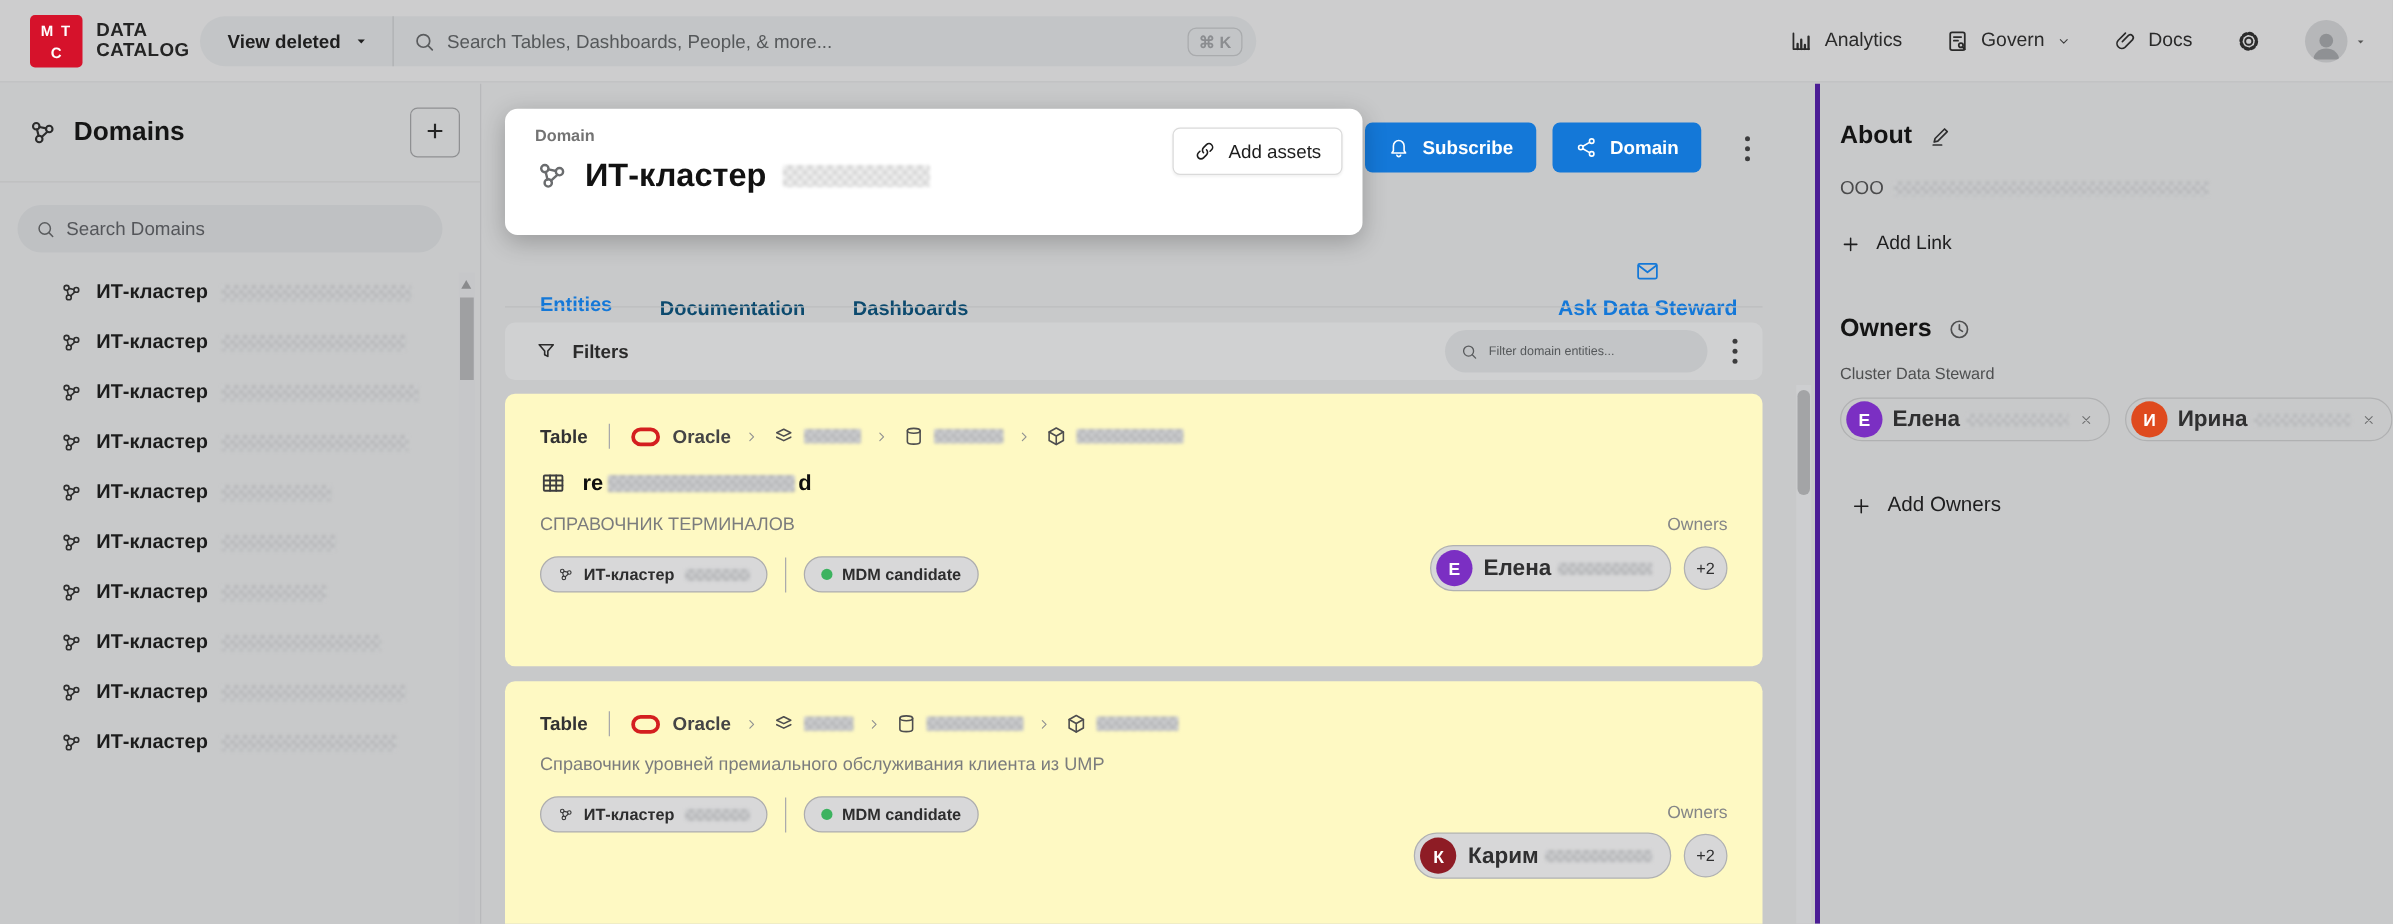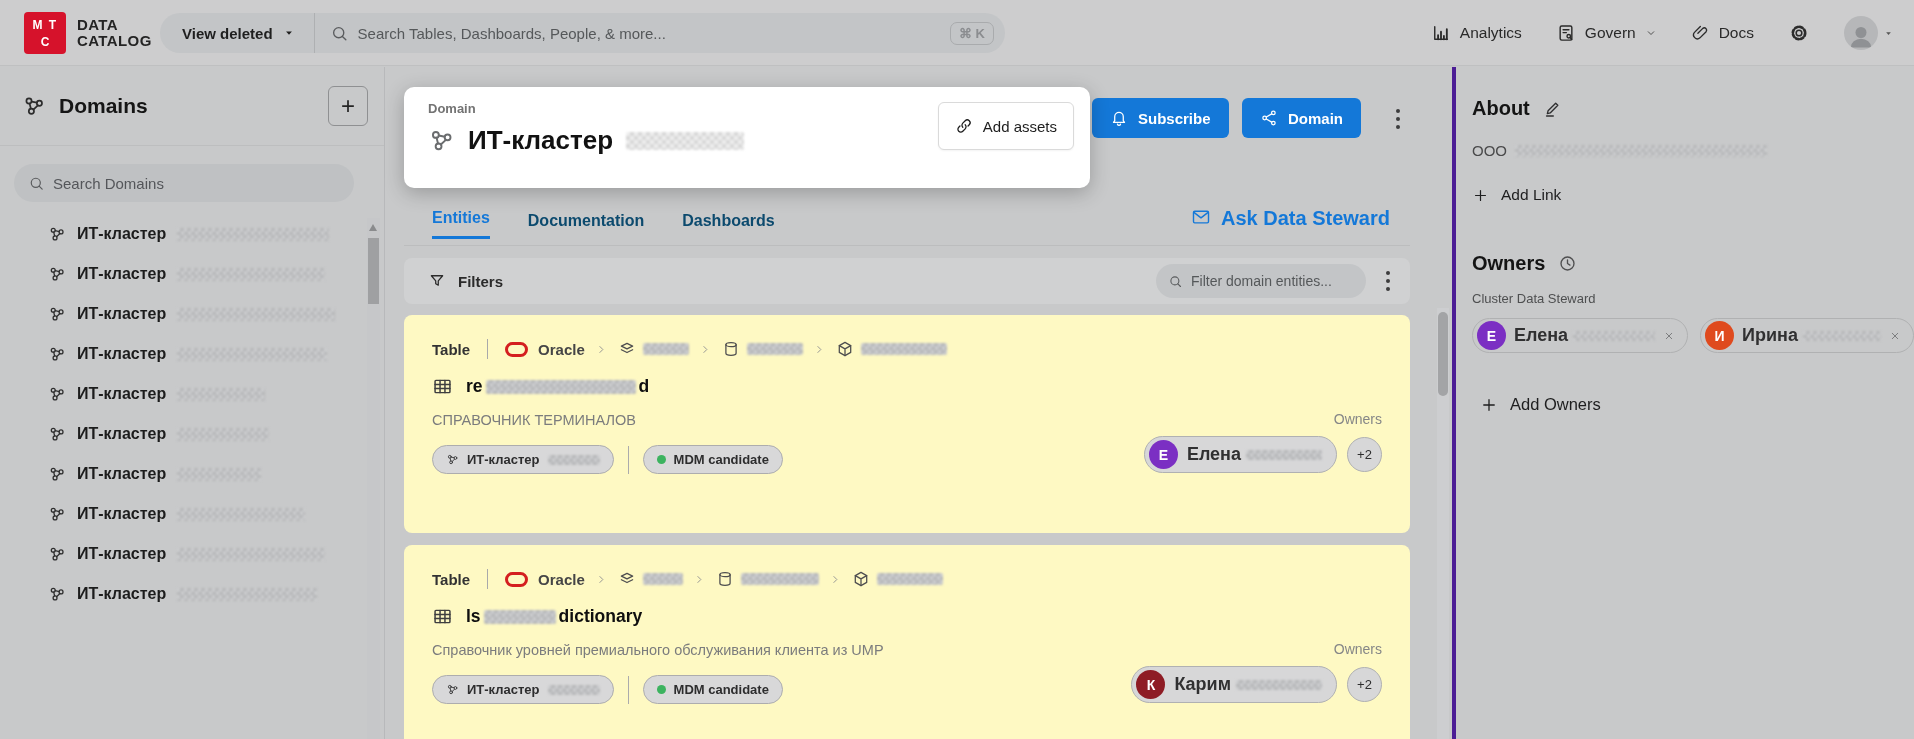--- a/index.html
+++ b/index.html
@@ -74,49 +74,49 @@
   
   .main { position:absolute; left:386px; top:67px; width:1064px; bottom:0; }
 
   .domain-card { position:absolute; left:18px; top:20px; width:686px; height:101px;
                  background:#ffffff; border-radius:10px; box-shadow:0 5px 20px rgba(0,0,0,.24);
                  padding:14px 20px 0 24px; z-index:3; }
   .dc-kicker { font-size:13px; font-weight:700; color:#737373; }
   .dc-title-row { margin-top:9px; display:flex; align-items:center; gap:13px; }
   .dc-title { font-size:26px; font-weight:700; color:#121212; }
   .dc-icon { color:#6a6c6e; }
-  .add-assets { position:absolute; right:16px; top:15px; height:48px; border:1px solid #dadada;
+  .add-assets { position:absolute; right:16px; top:15px; height:38px; border:1px solid #dadada;
                 border-radius:6px; background:#fff; display:flex; align-items:center; gap:10px;
                 padding:0 16px; font-family:inherit; font-size:15px; color:#1d1d1d; cursor:pointer;
                 box-shadow:0 1px 2px rgba(0,0,0,.05); }
 
   .btn-blue { position:absolute; top:31px; height:40px; border:none; border-radius:6px; background:#1478d8;
               color:#fff; font-family:inherit; font-size:15px; font-weight:600; display:flex;
               align-items:center; gap:10px; padding:0 18px; cursor:pointer; }
   .btn-subscribe { left:706px; }
   .btn-share { left:856px; }
   .kebab { position:absolute; display:flex; flex-direction:column; gap:4px; cursor:pointer; padding:4px; }
   .kebab i { width:4px; height:4px; border-radius:50%; background:#3c3c3d; }
   .kebab-hero { left:1006px; top:38px; }
 
   .tabs-row { position:absolute; left:46px; top:140px; width:958px; display:flex; align-items:flex-end; gap:38px; }
   .tab { font-size:16px; font-weight:700; color:#0c4a6e; padding-bottom:9px; cursor:pointer; }
   .tab.active { color:#1478d8; border-bottom:3px solid #1478d8; }
-  .ask { margin-left:auto; display:flex; gap:10px; color:#1478d8;
-         font-size:20px; font-weight:700; cursor:pointer; padding-bottom:9px; }
+  .ask { margin-left:auto; display:flex; align-items:center; gap:10px; color:#1478d8;
+         font-size:17px; font-weight:700; cursor:pointer; padding-bottom:9px;flex-direction:column; }
   .tabs-divider { position:absolute; left:18px; top:178px; width:1006px; height:1px; background:#bcbdbe; }
 
   .filters-bar { position:absolute; left:18px; top:191px; width:1006px; height:46px; background:#d0d1d2;
                  border-radius:8px; display:flex; align-items:center; padding:0 16px 0 24px; }
   .filters-lab { display:flex; align-items:center; gap:12px; font-size:15px; font-weight:600;
                  color:#2b2b2b; cursor:pointer; }
   .filter-pill { margin-left:auto; width:210px; height:34px; background:#c3c5c7; border-radius:17px;
                  display:flex; align-items:center; gap:8px; padding:0 12px; }
   .filter-pill input { flex:1; min-width:0; border:none; outline:none; background:transparent;
-                       font-family:inherit; font-size:14px; color:#7f1d1d; }
+                       font-family:inherit; font-size:10px; color:#7f1d1d; }
   .filter-pill input::placeholder { color:#55585a; }
   .kebab-filters { position:static; margin-left:16px; }
 
   .ecard { position:absolute; left:18px; width:1006px; background:#fef9c3; border-radius:8px;
            padding:24px 28px; }
   .ecard-1 { top:248px; height:218px; }
   .ecard-2 { top:478px; height:240px; }
   .crumbs { display:flex; align-items:center; gap:10px; font-size:15px; color:#4c4c4d; }
   .crumb-kind { font-weight:700; color:#323233; }
   .vline { width:1px; height:20px; background:#a8a9aa; margin:0 7px; }
@@ -598,30 +598,20 @@
       <svg class="ic crumb-chev" width="13" height="13" viewBox="0 0 24 24">
           <use href="#i-chevr"></use>
         </svg>
       <span class="crumb-node">
           <svg class="ic" width="18" height="18" viewBox="0 0 24 24">
             <use href="#i-cube"></use>
           </svg>
           <span class="rd" style="width:66px"></span>
         </span>
     </div>
-    <div class="name-row">
-      <svg class="ic" width="21" height="21" viewBox="0 0 24 24">
-          <use href="#i-table"></use>
-        </svg>
-      <span class="ename">
-          <span>ls</span>
-          <span class="rd" style="width:72px;height:14px"></span>
-          <span>dictionary</span>
-        </span>
-    </div>
     <div class="edesc">Справочник уровней премиального обслуживания клиента из UMP</div>
     <div class="tags-row">
       <span class="tag">
         <svg class="ic" width="13" height="13" viewBox="0 0 24 24">
             <use href="#i-domain"></use>
           </svg>
         <span>ИТ-кластер</span>
         <span class="rd" style="width:52px;height:10px"></span>
       </span>
       <span class="tag-sep"></span>

